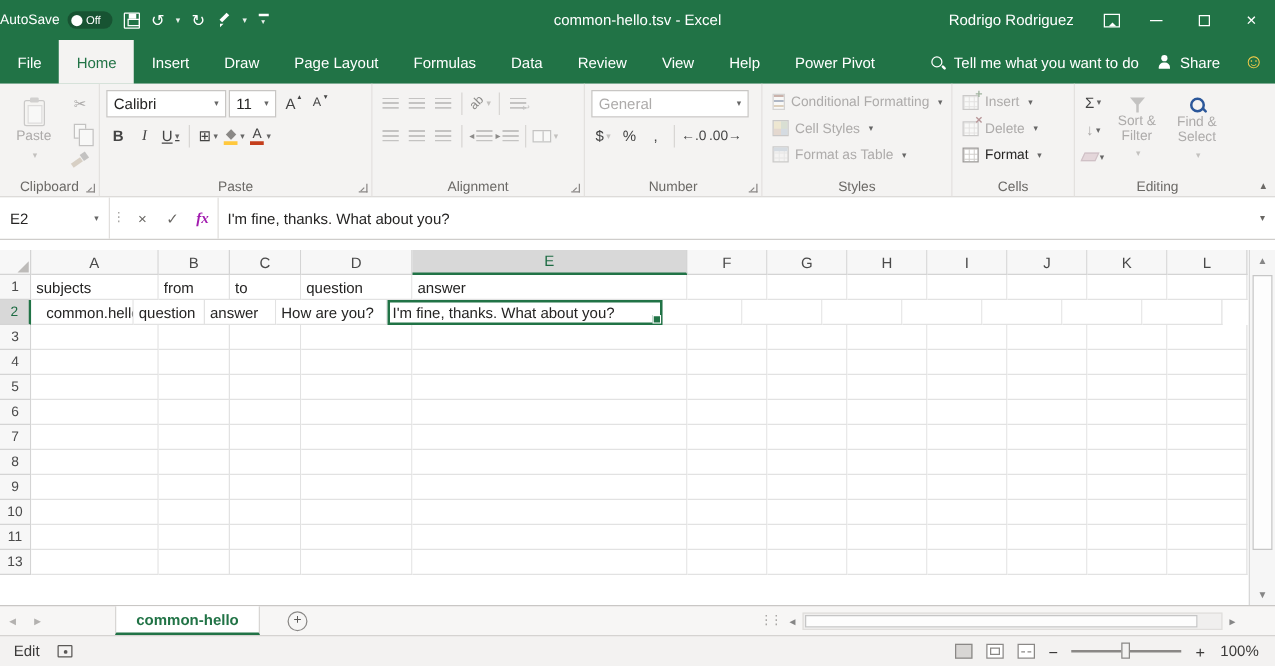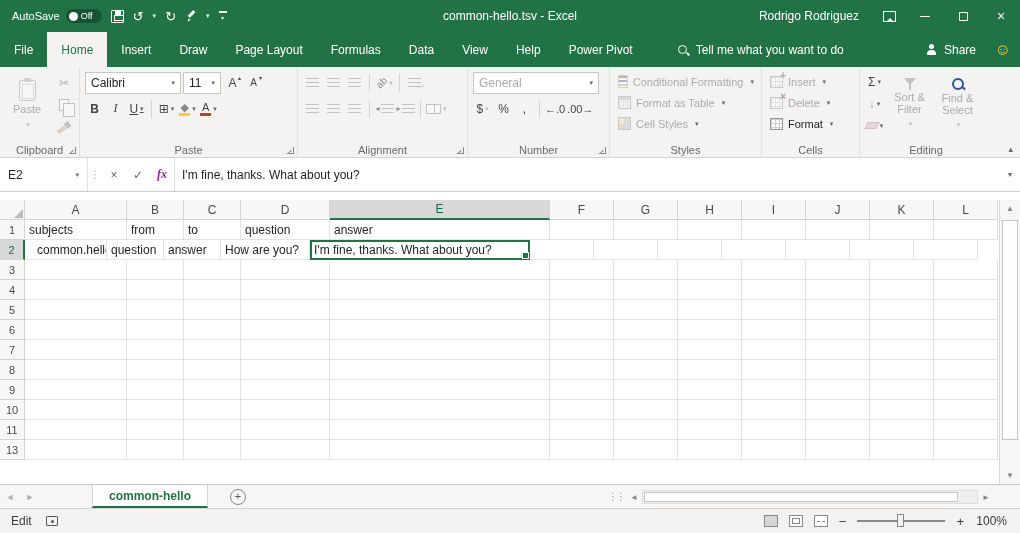--- a/index.html
+++ b/index.html
@@ -2,21 +2,21 @@
 <html><head>
 <meta charset="utf-8">
 <style>
 *{margin:0;padding:0;box-sizing:border-box;}
 html,body{width:1020px;height:533px;overflow:hidden;}
 body{font-family:"Liberation Sans","DejaVu Sans",sans-serif;font-size:12px;color:#252423;background:#fff;position:relative;cursor:default;user-select:none;}
 .band{position:absolute;left:0;width:1020px;}
 
 
 .titlebar{top:0;height:32px;background:#217346;color:#fff;display:flex;align-items:center;}
-.qat{display:flex;align-items:center;gap:9px;padding-left:12px;z-index:2;}
+.qat{display:flex;align-items:center;gap:9px;z-index:2;}
 .autosave{display:flex;align-items:center;gap:6px;font-size:11px;}
 .as-toggle{width:36px;height:14px;border-radius:7px;background:rgba(0,0,0,.28);display:flex;align-items:center;gap:3px;padding:0 3px;font-size:9px;color:#fff;}
 .as-knob{width:9px;height:9px;border-radius:50%;background:#fff;flex:none;}
 .i-floppy{width:13px;height:13px;border:1px solid #fff;border-radius:1px;position:relative;}
 .i-floppy::before{content:"";position:absolute;top:0;left:3px;width:6px;height:4px;background:#fff;}
 .i-floppy::after{content:"";position:absolute;bottom:1px;left:2px;width:8px;height:4px;border:1px solid #fff;}
 .qat-glyph{font-size:13px;line-height:1;color:#fff;}
 .qat .mini-dd{font-size:7px;color:#fff;opacity:.9;}
 .i-pen{width:12px;height:12px;position:relative;}
 .i-pen::before{content:"";position:absolute;left:5px;top:0;width:3px;height:8px;background:#fff;transform:rotate(45deg);}
@@ -218,20 +218,21 @@
 
 <div class="band tabrow">
   <div id="ribbon-tabs" style="display:flex;align-items:stretch;">
       <div class="rtab">File</div>
       <div class="rtab active">Home</div>
       <div class="rtab">Insert</div>
       <div class="rtab">Draw</div>
       <div class="rtab">Page Layout</div>
       <div class="rtab">Formulas</div>
       <div class="rtab">Data</div>
+      <div class="rtab">Review</div>
       <div class="rtab">View</div>
       <div class="rtab">Help</div>
       <div class="rtab">Power Pivot</div>
     </div>
   <div class="tellme">
     <span class="i-search"></span>
     <span>Tell me what you want to do</span>
   </div>
   <div class="share">
     <span class="i-person"></span>
@@ -389,26 +390,26 @@
     <div class="g-label">Number</div>
     <span class="launcher"></span>
   </div>
 
   <div class="rgroup" style="width:152px;">
     <div class="stack-btn disabled dd">
       <span class="i-cond ic"></span>
       <span>Conditional Formatting</span>
     </div>
     <div class="stack-btn disabled dd">
+      <span class="i-cstyles ic"></span>
+      <span>Cell Styles</span>
+    </div>
+    <div class="stack-btn disabled dd">
       <span class="i-ftable ic"></span>
       <span>Format as Table</span>
-    </div>
-    <div class="stack-btn disabled dd">
-      <span class="i-cstyles ic"></span>
-      <span>Cell Styles</span>
     </div>
     <div class="g-label">Styles</div>
   </div>
 
   <div class="rgroup" style="width:98px;">
     <div class="stack-btn disabled dd">
       <span class="i-cellgrid i-cellins ic"></span>
       <span>Insert</span>
     </div>
     <div class="stack-btn disabled dd">

